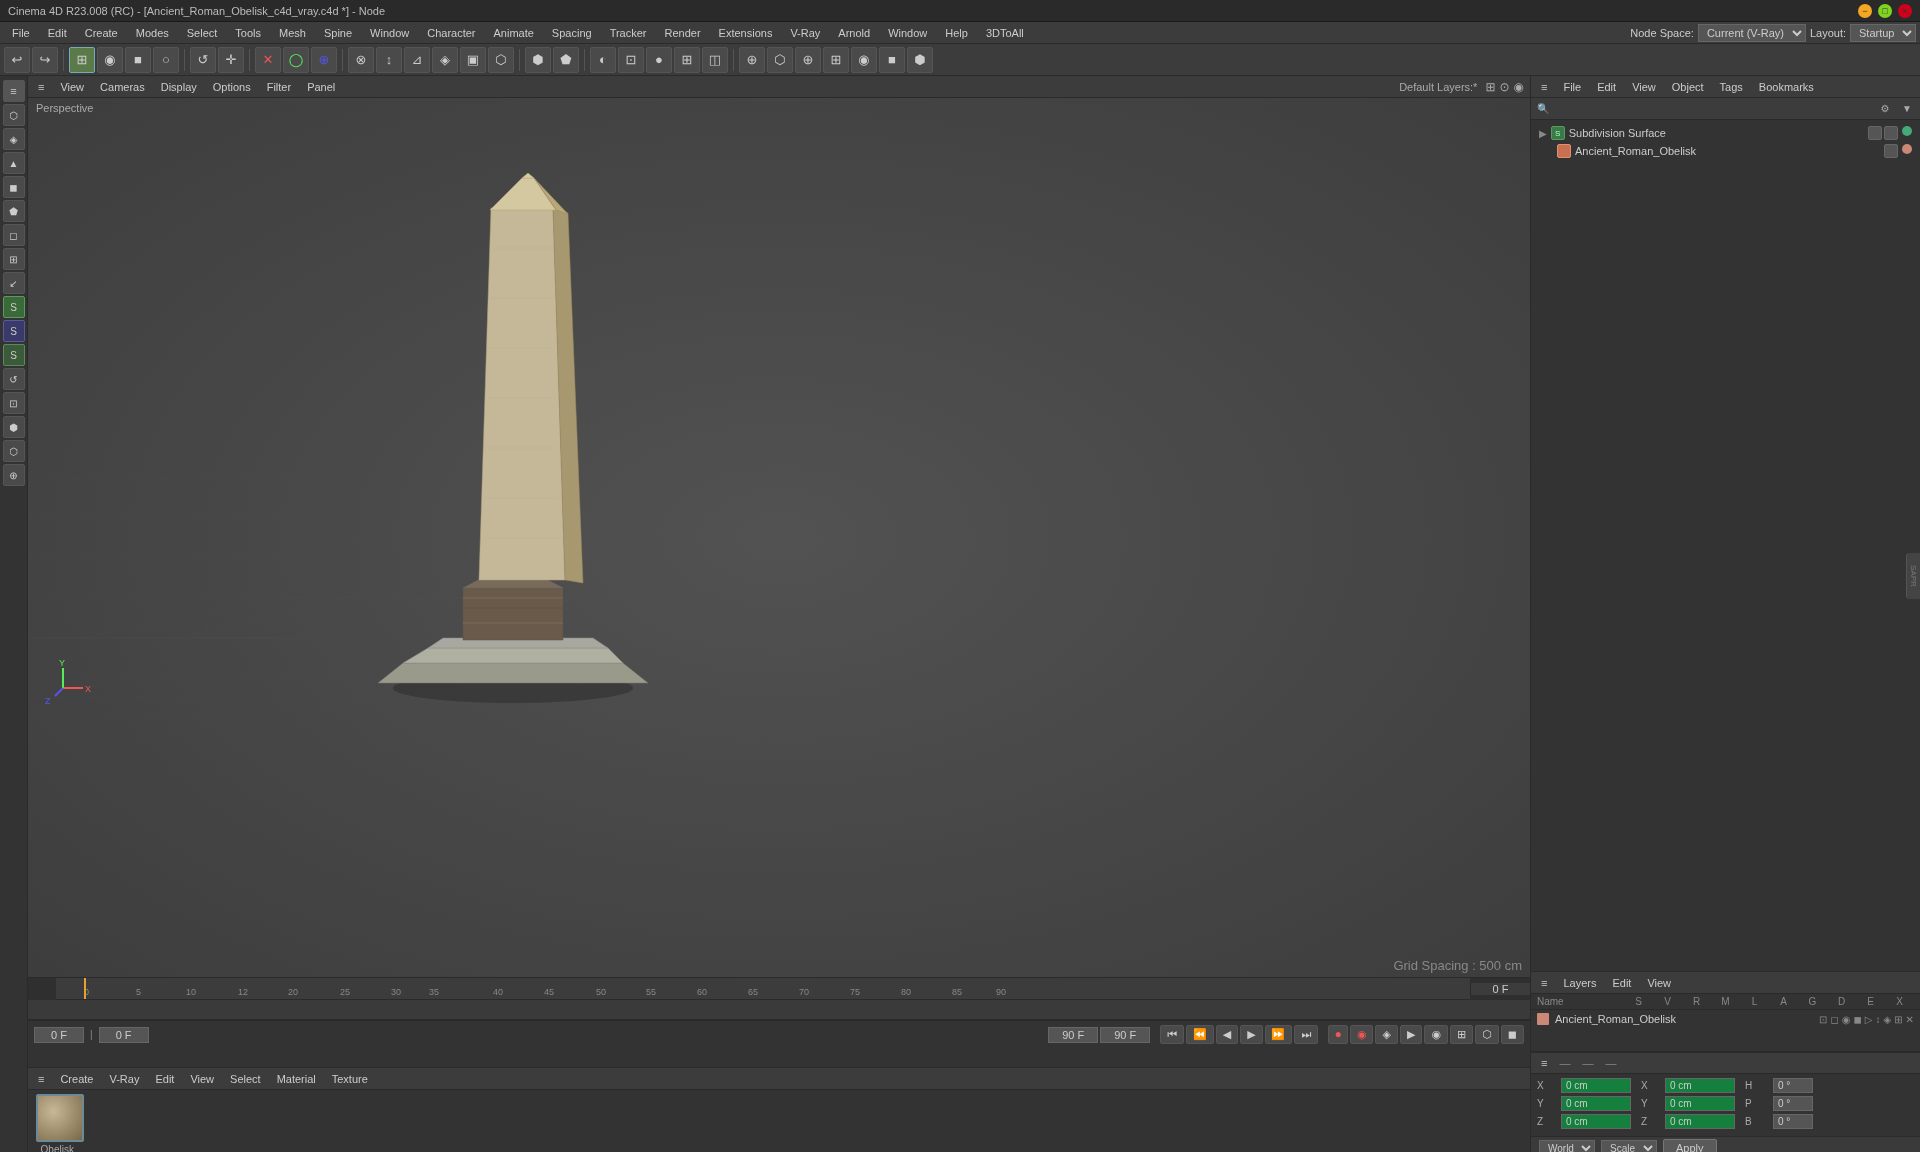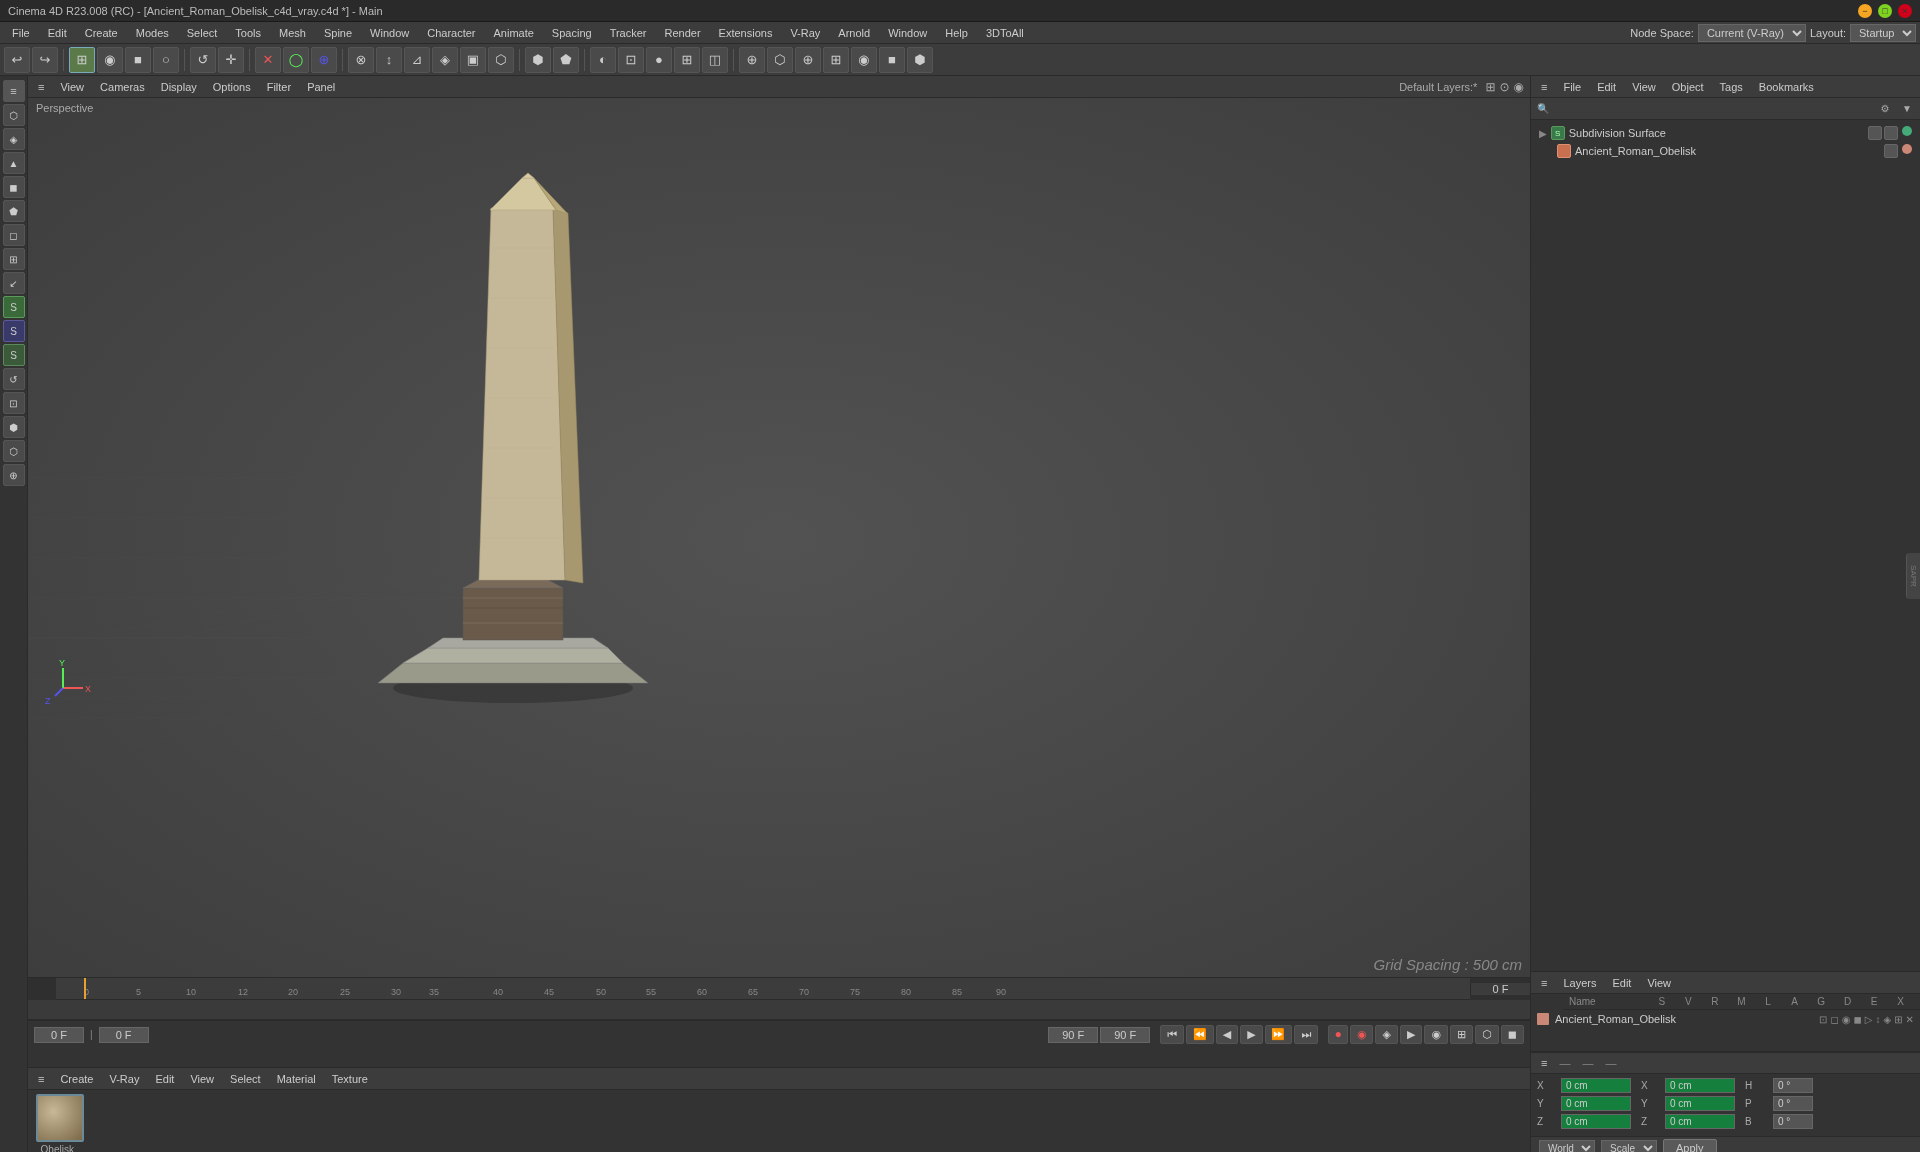--- a/index.html
+++ b/index.html
@@ -63,21 +63,21 @@
     #viewport-header .camera-info { margin-left: auto; font-size: 11px; color: #aaa; }
     #viewport-header .vp-controls { display: flex; gap: 4px; }
     #viewport-header .vp-ctrl-btn { font-size: 12px; color: #aaa; cursor: pointer; }
 
     
     #viewport {
       flex: 1; background: #4a4a4a; position: relative; overflow: hidden;
       background: radial-gradient(ellipse at center, #525252 0%, #3d3d3d 100%);
     }
     #viewport-perspective { position: absolute; top: 4px; left: 8px; font-size: 11px; color: #aaa; }
-    #grid-spacing { position: absolute; bottom: 4px; right: 8px; font-size: 15px; color: #888; font-style: italic; }
+    #grid-spacing { position: absolute; bottom: 4px; right: 8px; font-size: 13px; color: #888; }
 
     
     #right-panel { width: 390px; background: #333; border-left: 1px solid #2a2a2a; display: flex; flex-direction: column; }
 
     
     #object-manager { flex: 1; border-bottom: 1px solid #2a2a2a; }
     #object-manager-header {
       height: 22px; background: #3c3c3c; display: flex; align-items: center;
       padding: 0 6px; gap: 8px; border-bottom: 1px solid #2a2a2a;
     }
@@ -147,21 +147,21 @@
     .scale-select { background: #555; border: 1px solid #666; color: #ccc; font-size: 10px; padding: 1px 4px; }
     .apply-btn { background: #5a5a5a; border: 1px solid #777; color: #ccc; font-size: 11px; padding: 2px 12px; cursor: pointer; border-radius: 2px; }
 
     
     .viewport-svg { position: absolute; top: 0; left: 0; width: 100%; height: 100%; }
   </style>
 </head>
 <body>
 
 <div id="title-bar">
-  <div class="title">Cinema 4D R23.008 (RC) - [Ancient_Roman_Obelisk_c4d_vray.c4d *] - Main</div>
+  <div class="title">Cinema 4D R23.008 (RC) - [Ancient_Roman_Obelisk_c4d_vray.c4d *] - Node</div>
   <div class="win-controls">
     <div class="win-btn minimize">−</div>
     <div class="win-btn maximize">□</div>
     <div class="win-btn close">×</div>
   </div>
 </div>
 
 <div id="menu-bar">
   <div class="menu-item">File</div>
   <div class="menu-item">Edit</div>
@@ -485,21 +485,21 @@
       </div>
     </div>
 
     <div id="layers-panel">
       <div id="layers-header">
         <span class="panel-header-btn">≡</span>
         <span class="panel-header-btn">Layers</span>
         <span class="panel-header-btn">Edit</span>
         <span class="panel-header-btn">View</span>
       </div>
-      <div id="layers-columns" style="display:flex; padding:2px 6px; font-size:10px; color:#888; border-bottom:1px solid #2a2a2a;margin-left:32px;">
+      <div id="layers-columns" style="display:flex; padding:2px 6px; font-size:10px; color:#888; border-bottom:1px solid #2a2a2a;">
         <span style="flex:3;">Name</span>
         <span style="flex:1; text-align:center;">S</span>
         <span style="flex:1; text-align:center;">V</span>
         <span style="flex:1; text-align:center;">R</span>
         <span style="flex:1; text-align:center;">M</span>
         <span style="flex:1; text-align:center;">L</span>
         <span style="flex:1; text-align:center;">A</span>
         <span style="flex:1; text-align:center;">G</span>
         <span style="flex:1; text-align:center;">D</span>
         <span style="flex:1; text-align:center;">E</span>

